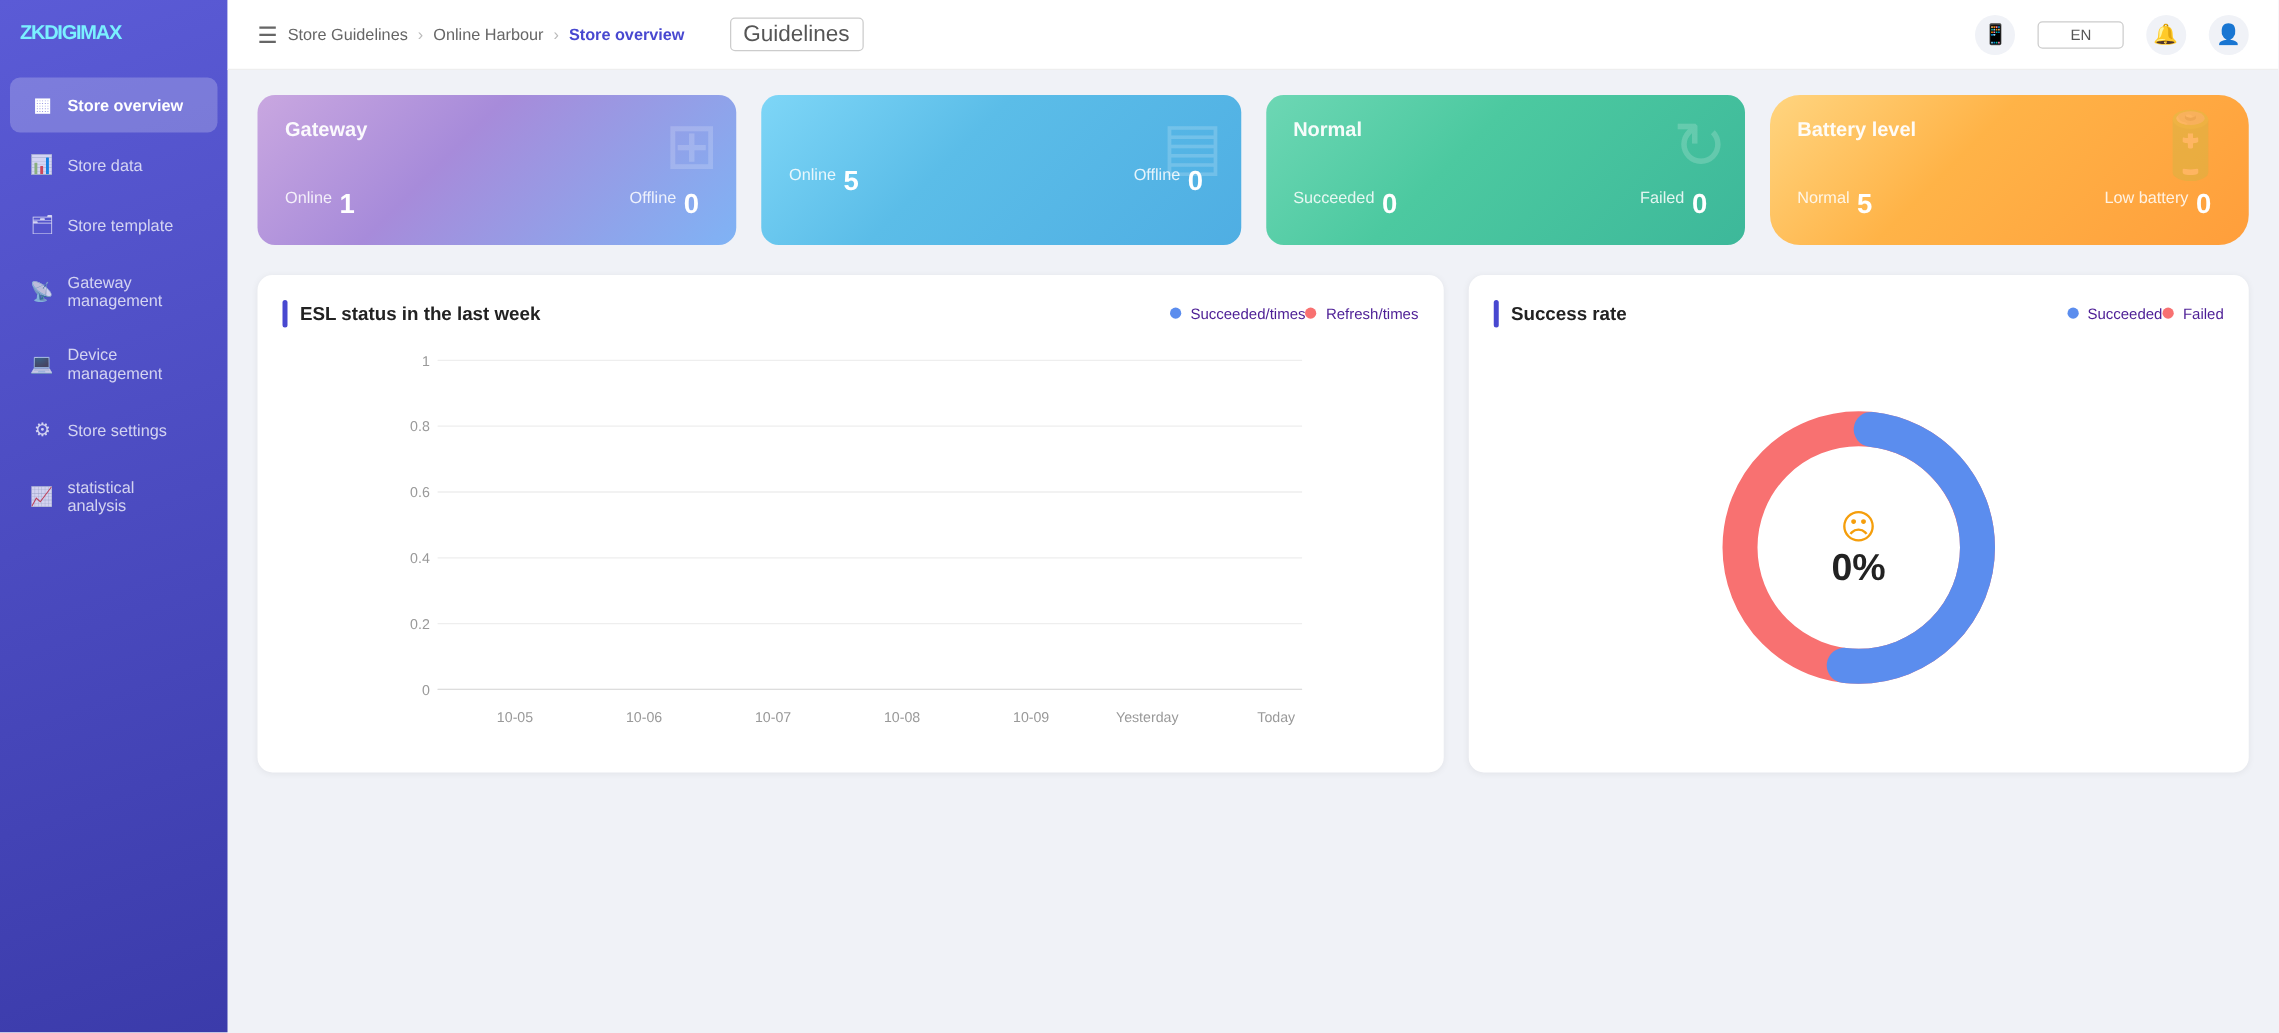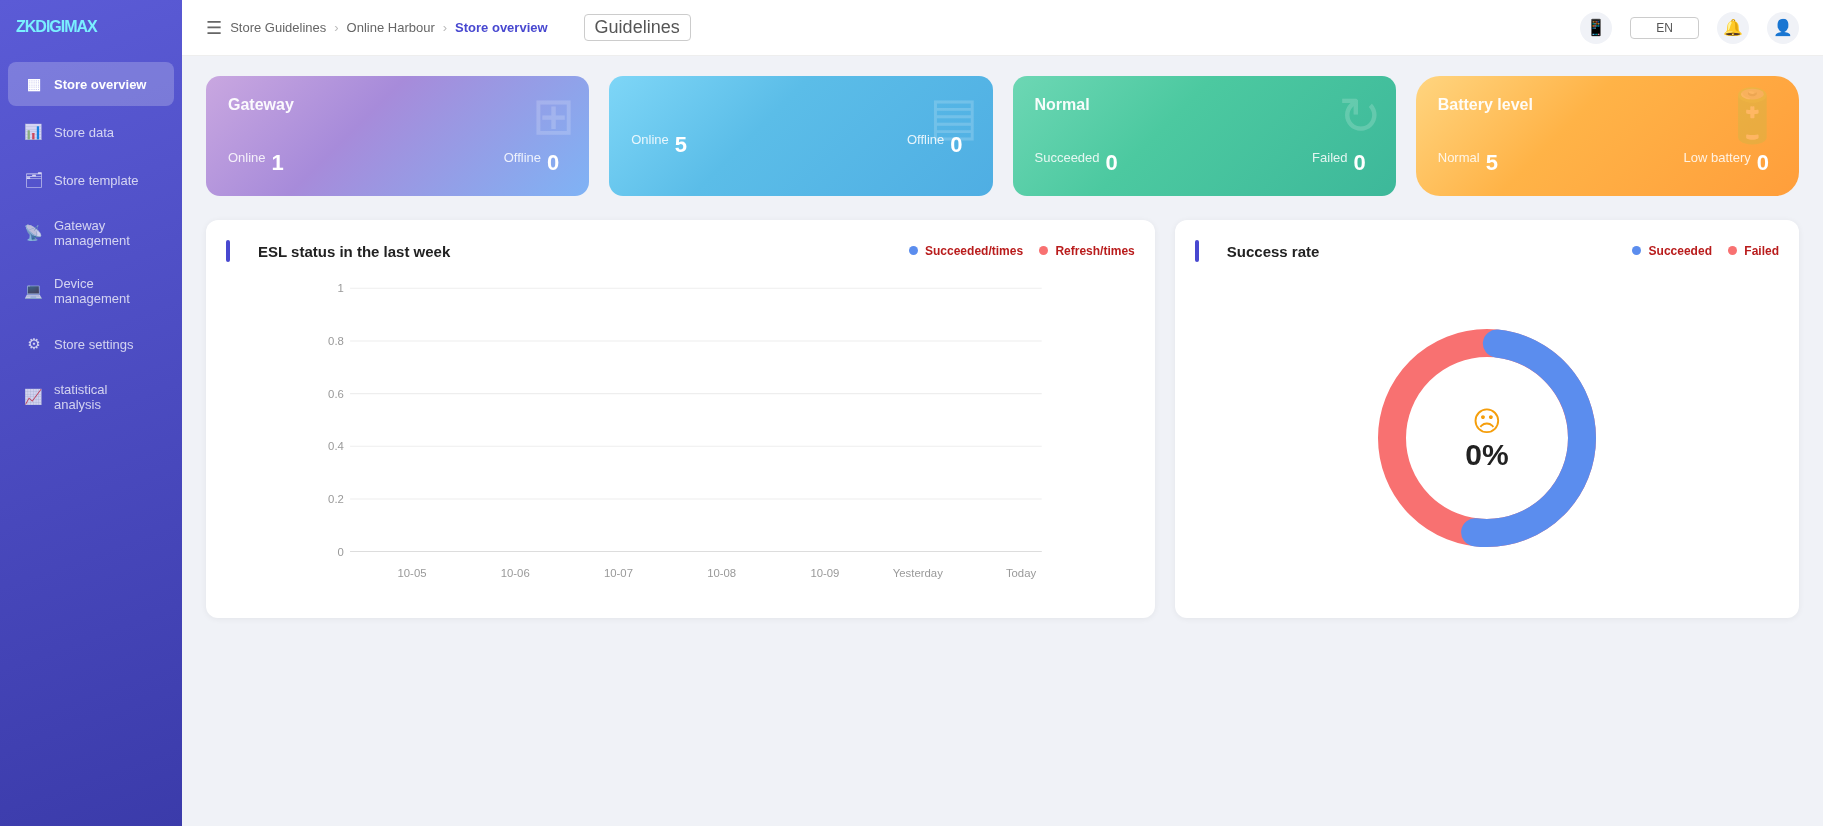--- a/index.html
+++ b/index.html
@@ -185,40 +185,38 @@
 
     .chart-header {
       display: flex;
       align-items: center;
       justify-content: space-between;
       margin-bottom: 16px;
     }
     .chart-title-wrapper {
       display: flex;
       align-items: center;
-      gap: 28px;
+      gap: 10px;
     }
     .chart-title-bar {
       width: 4px;
       height: 22px;
       background: #4848d0;
       border-radius: 2px;
     }
     .chart-title {
       font-size: 15px;
       font-weight: 600;
       color: #222;
     }
     .chart-legend {
       display: flex;
-      gap: 16px;
       font-size: 12px;
-      color: #b91c1c;
-      align-items: center;
-      font-weight: bold;
+      color: #4c1d95;
+      align-items: center;
     }
     .legend-dot {
       width: 9px; height: 9px;
       border-radius: 50%;
       display: inline-block;
       margin-right: 4px;
     }
     .legend-blue { background: #5b8dee; }
     .legend-red { background: #f87171; }
 

